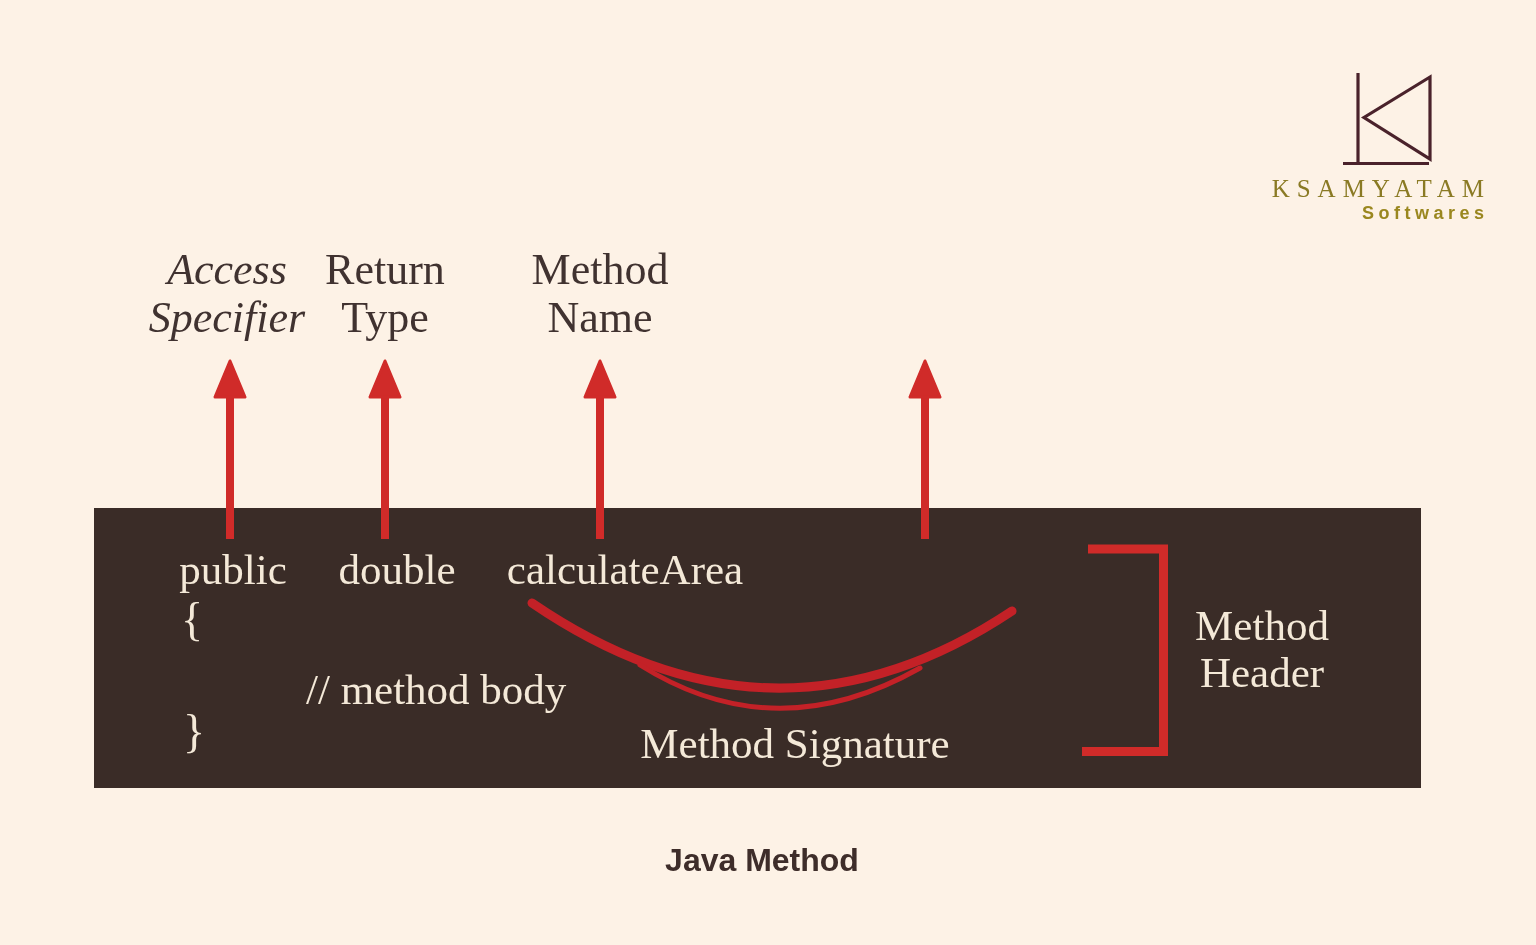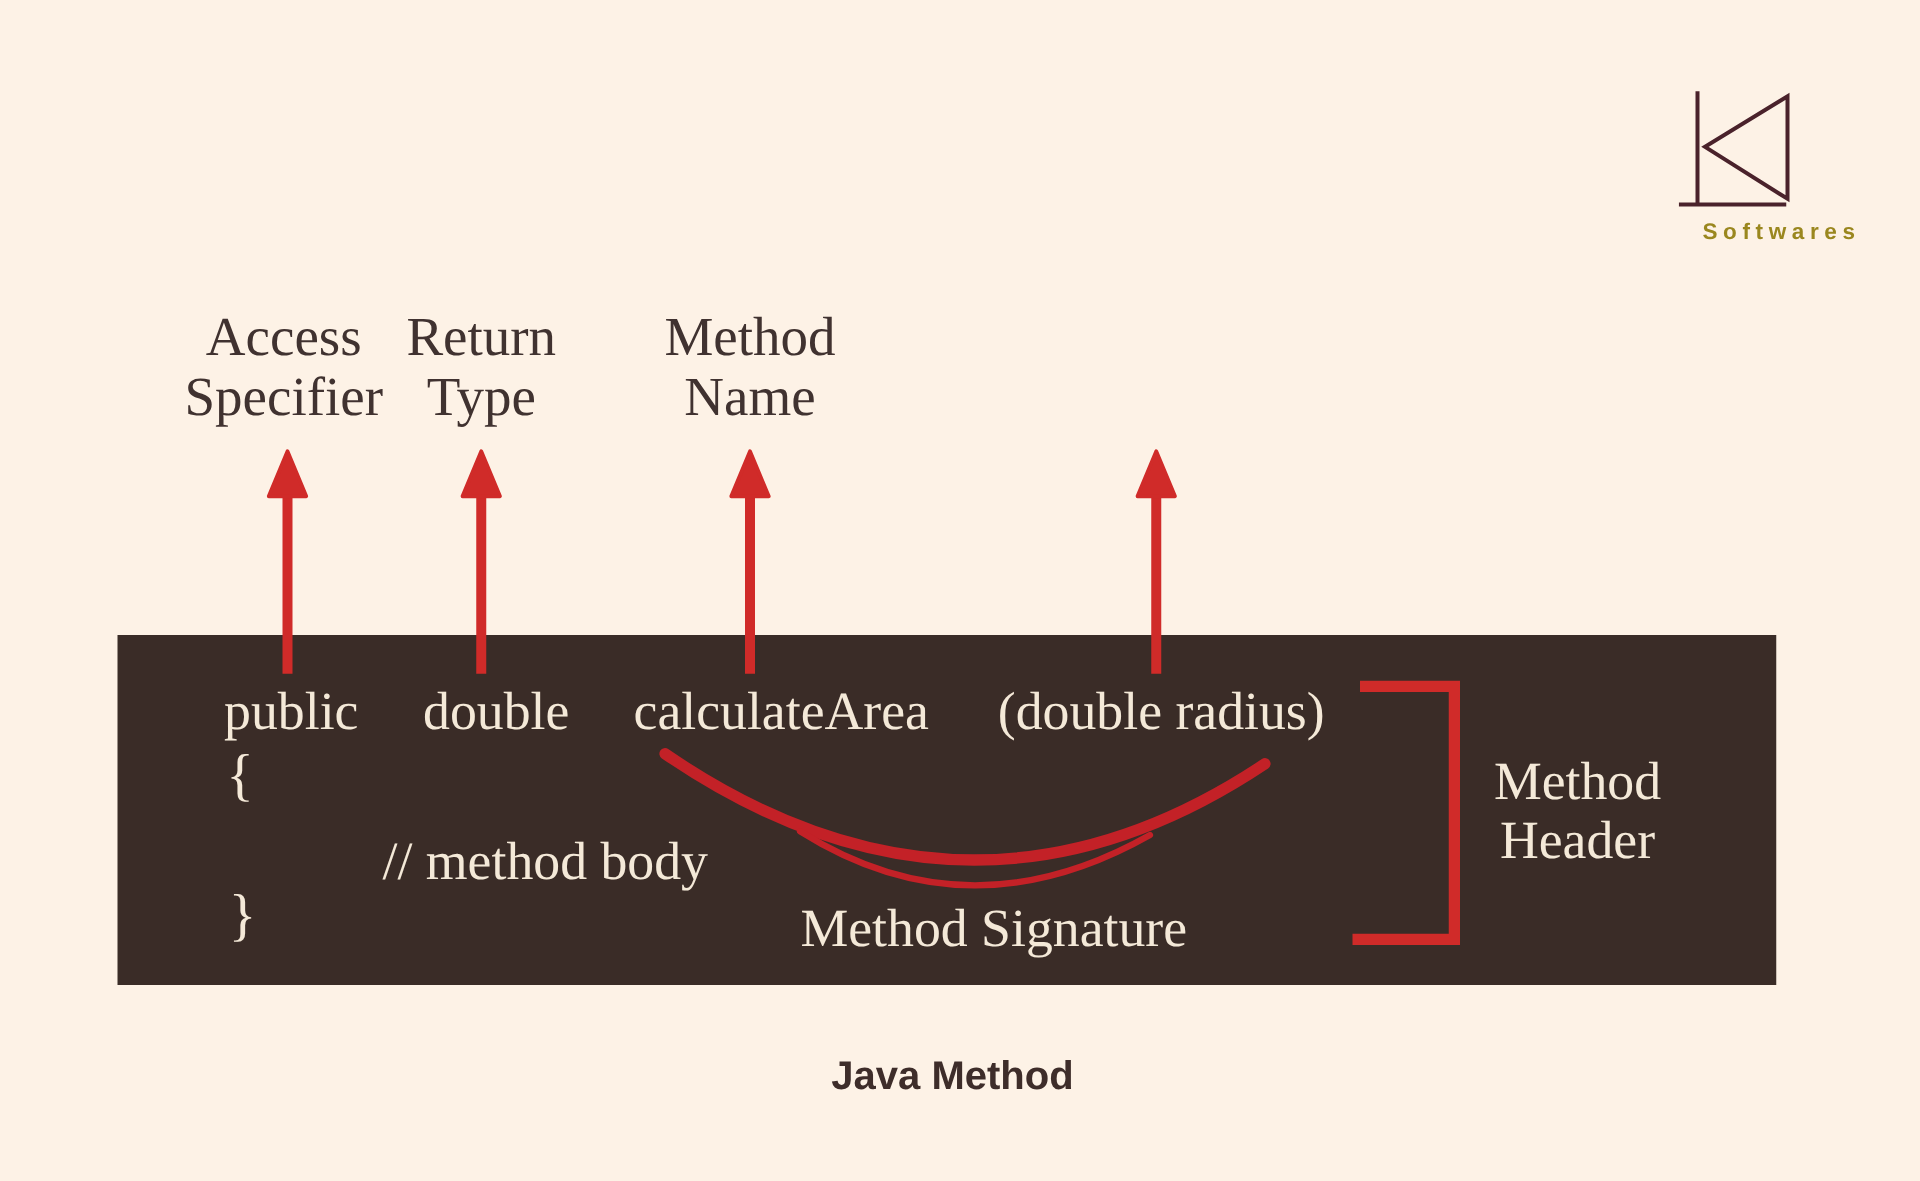--- a/index.html
+++ b/index.html
@@ -70,24 +70,25 @@
 
 <div class="canvas">
 
   <svg class="abs" style="left:1343px;top:64px;z-index:3;" width="92" height="104" viewBox="0 0 92 104">
     <path d="M15 9 V100" stroke="#4a222b" stroke-width="3.2" fill="none"></path>
     <path d="M0 99.5 H86" stroke="#4a222b" stroke-width="3.2" fill="none"></path>
     <path d="M87 13 V95 L21 53.5 Z" stroke="#4a222b" stroke-width="3.2" fill="none" stroke-linejoin="miter"></path>
   </svg>
 
   <div class="abs logo-text">
+    <div class="brand-name">KSAMYATAM</div>
     <div class="brand-tagline">Softwares</div>
   </div>
 
-  <div class="abs cx pointer-label" style="left:227px;top:246px;width:230px;">Access Specifier</div>
+  <div class="abs cx pointer-label" style="left:227px;top:246px;width:230px;font-style:italic;">Access Specifier</div>
   <div class="abs cx pointer-label" style="left:385px;top:246px;width:170px;">Return Type</div>
   <div class="abs cx pointer-label" style="left:600px;top:246px;width:190px;">Method Name</div>
 
   <div class="abs code-box"></div>
 
   <svg class="abs gfx" width="1536" height="945" viewBox="0 0 1536 945">
     <g>
       <line x1="230" y1="393" x2="230" y2="539" stroke="#d02b29" stroke-width="8"></line>
       <polygon points="215,397 230,361 245,397" fill="#d02b29" stroke="#d02b29" stroke-width="3" stroke-linejoin="round"></polygon>
     </g>
@@ -104,21 +105,20 @@
       <polygon points="910,397 925,361 940,397" fill="#d02b29" stroke="#d02b29" stroke-width="3" stroke-linejoin="round"></polygon>
     </g>
     <path d="M532 603 Q775 769 1012 611" stroke="#c32127" stroke-width="9" fill="none" stroke-linecap="round"></path>
     <path d="M640 665 Q775 750 920 668" stroke="#c32127" stroke-width="5" fill="none" stroke-linecap="round"></path>
     <path d="M1088 549 H1163.5 V751.5 H1082" stroke="#d02b29" stroke-width="9" fill="none"></path>
   </svg>
 
   <div class="abs cx code-text" style="left:233px;top:546px;text-align:center;">public</div>
   <div class="abs cx code-text" style="left:397px;top:546px;">double</div>
   <div class="abs cx code-text" style="left:625px;top:546px;">calculateArea</div>
-  <div class="abs cx code-text" style="left:929px;top:546px;">(double radius)</div>
 
   <div class="abs code-text brace" style="left:181px;top:596px;">{</div>
   <div class="abs code-text" style="left:306px;top:666px;">// method body</div>
   <div class="abs code-text brace" style="left:183px;top:708px;">}</div>
 
   <div class="abs cx code-text" style="left:795px;top:720px;">Method Signature</div>
   <div class="abs cx code-text method-header" style="left:1262px;top:602px;white-space:normal;">Method Header</div>
 
   <div class="abs cx page-title" style="left:762px;top:836px;">Java Method</div>
 

